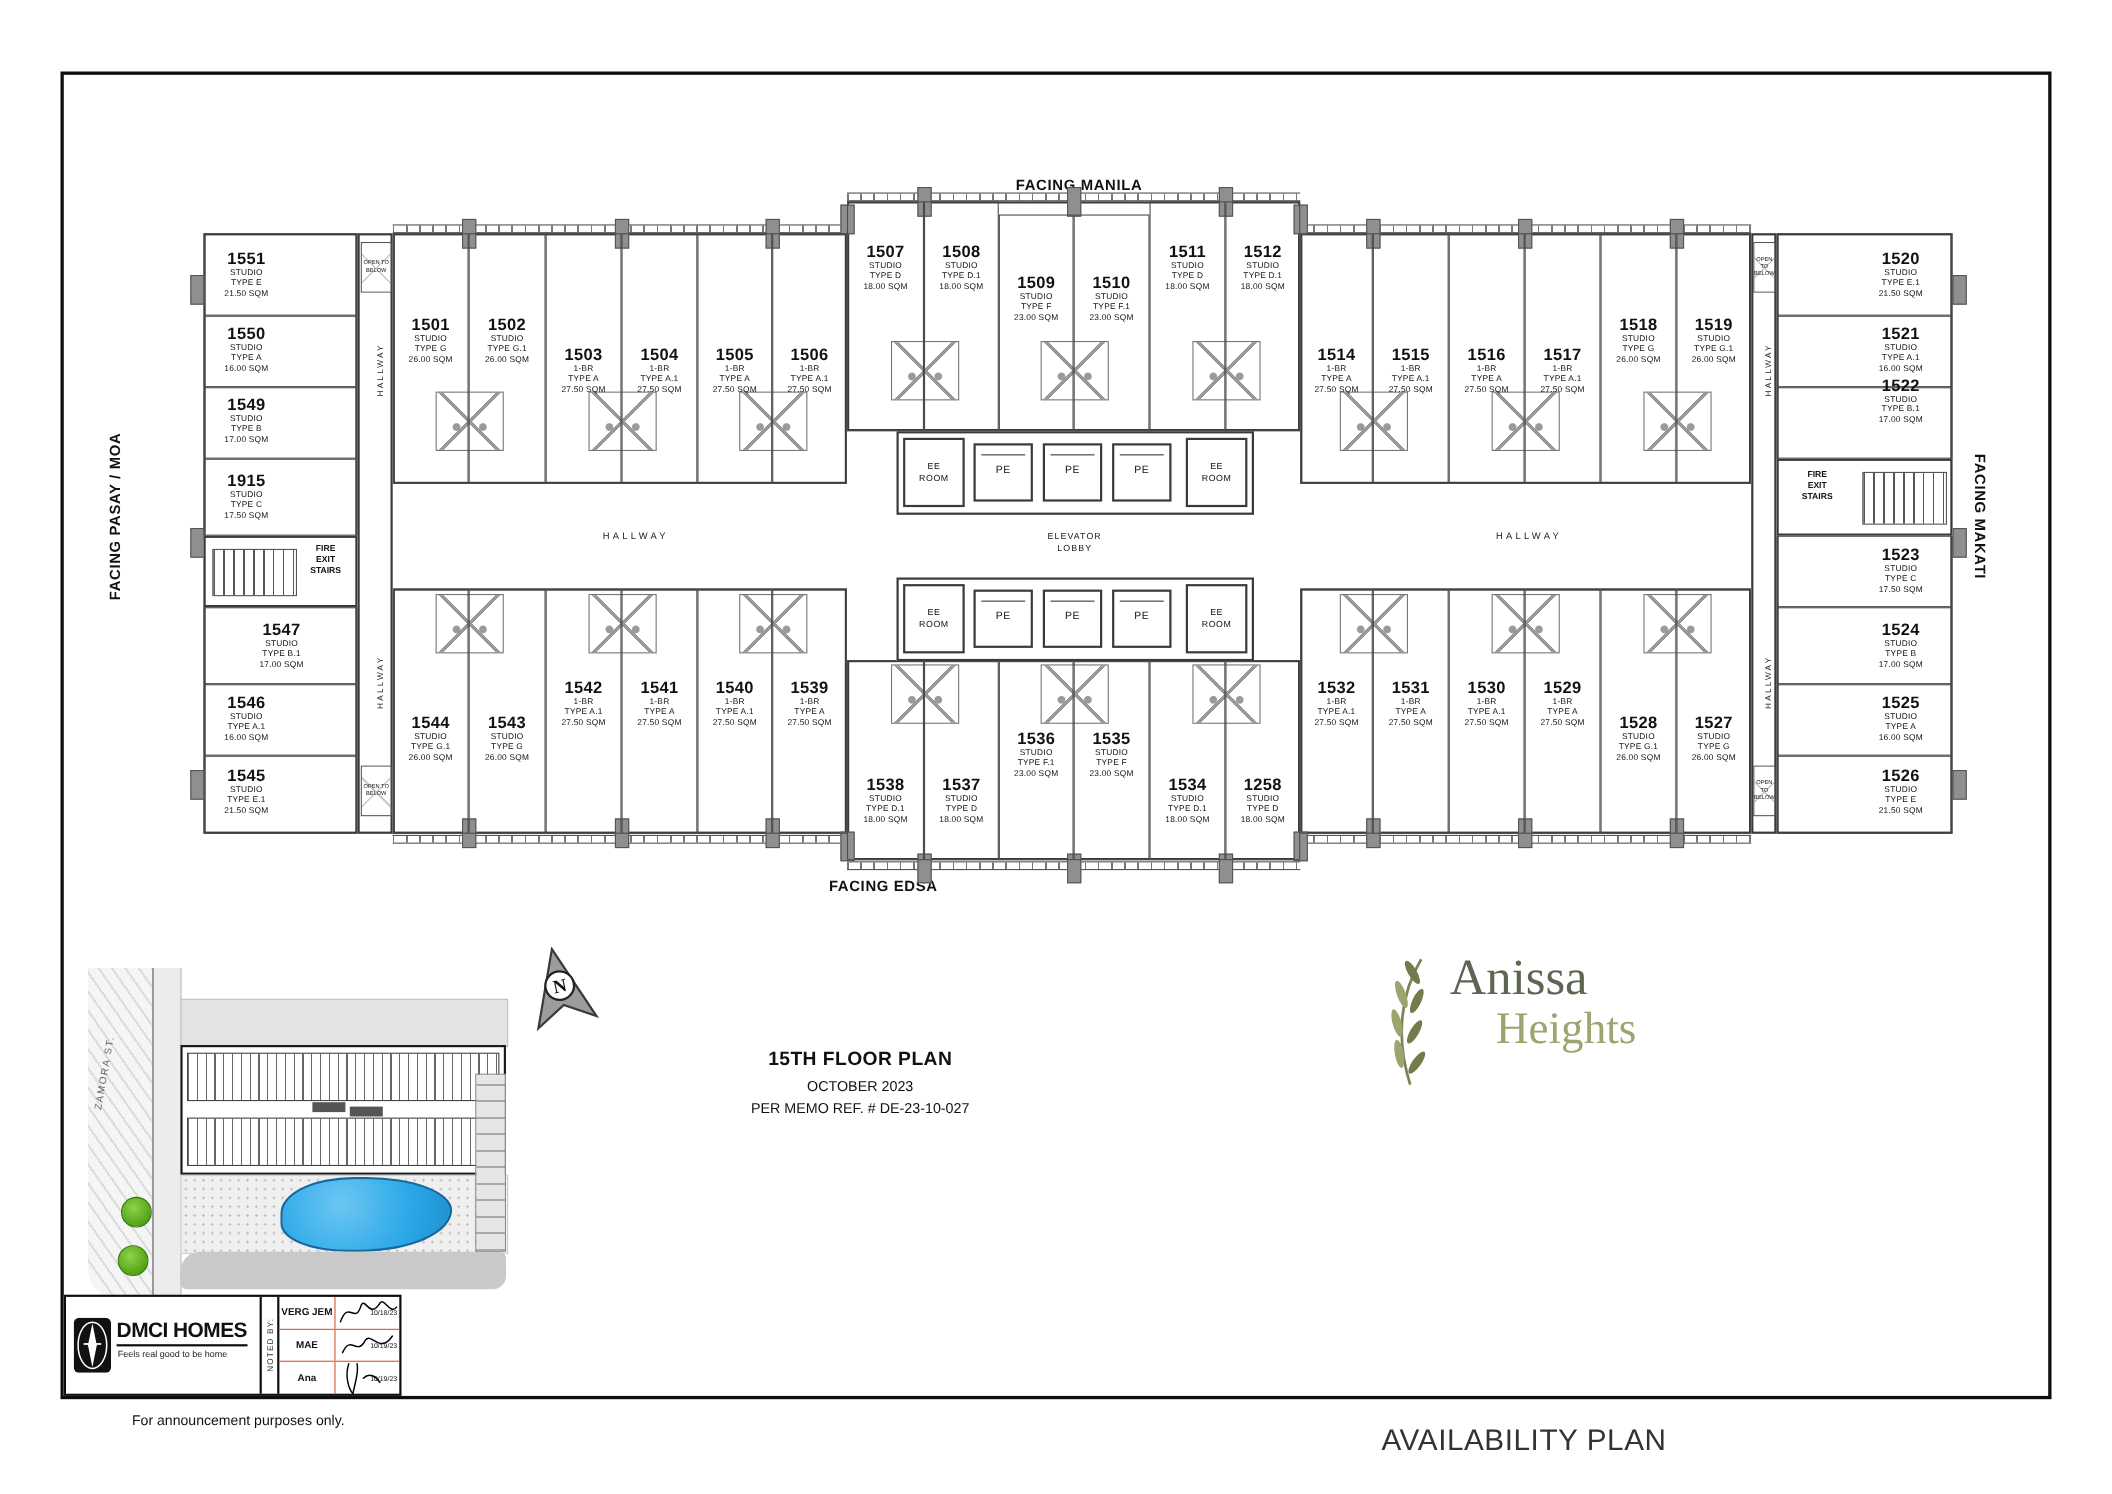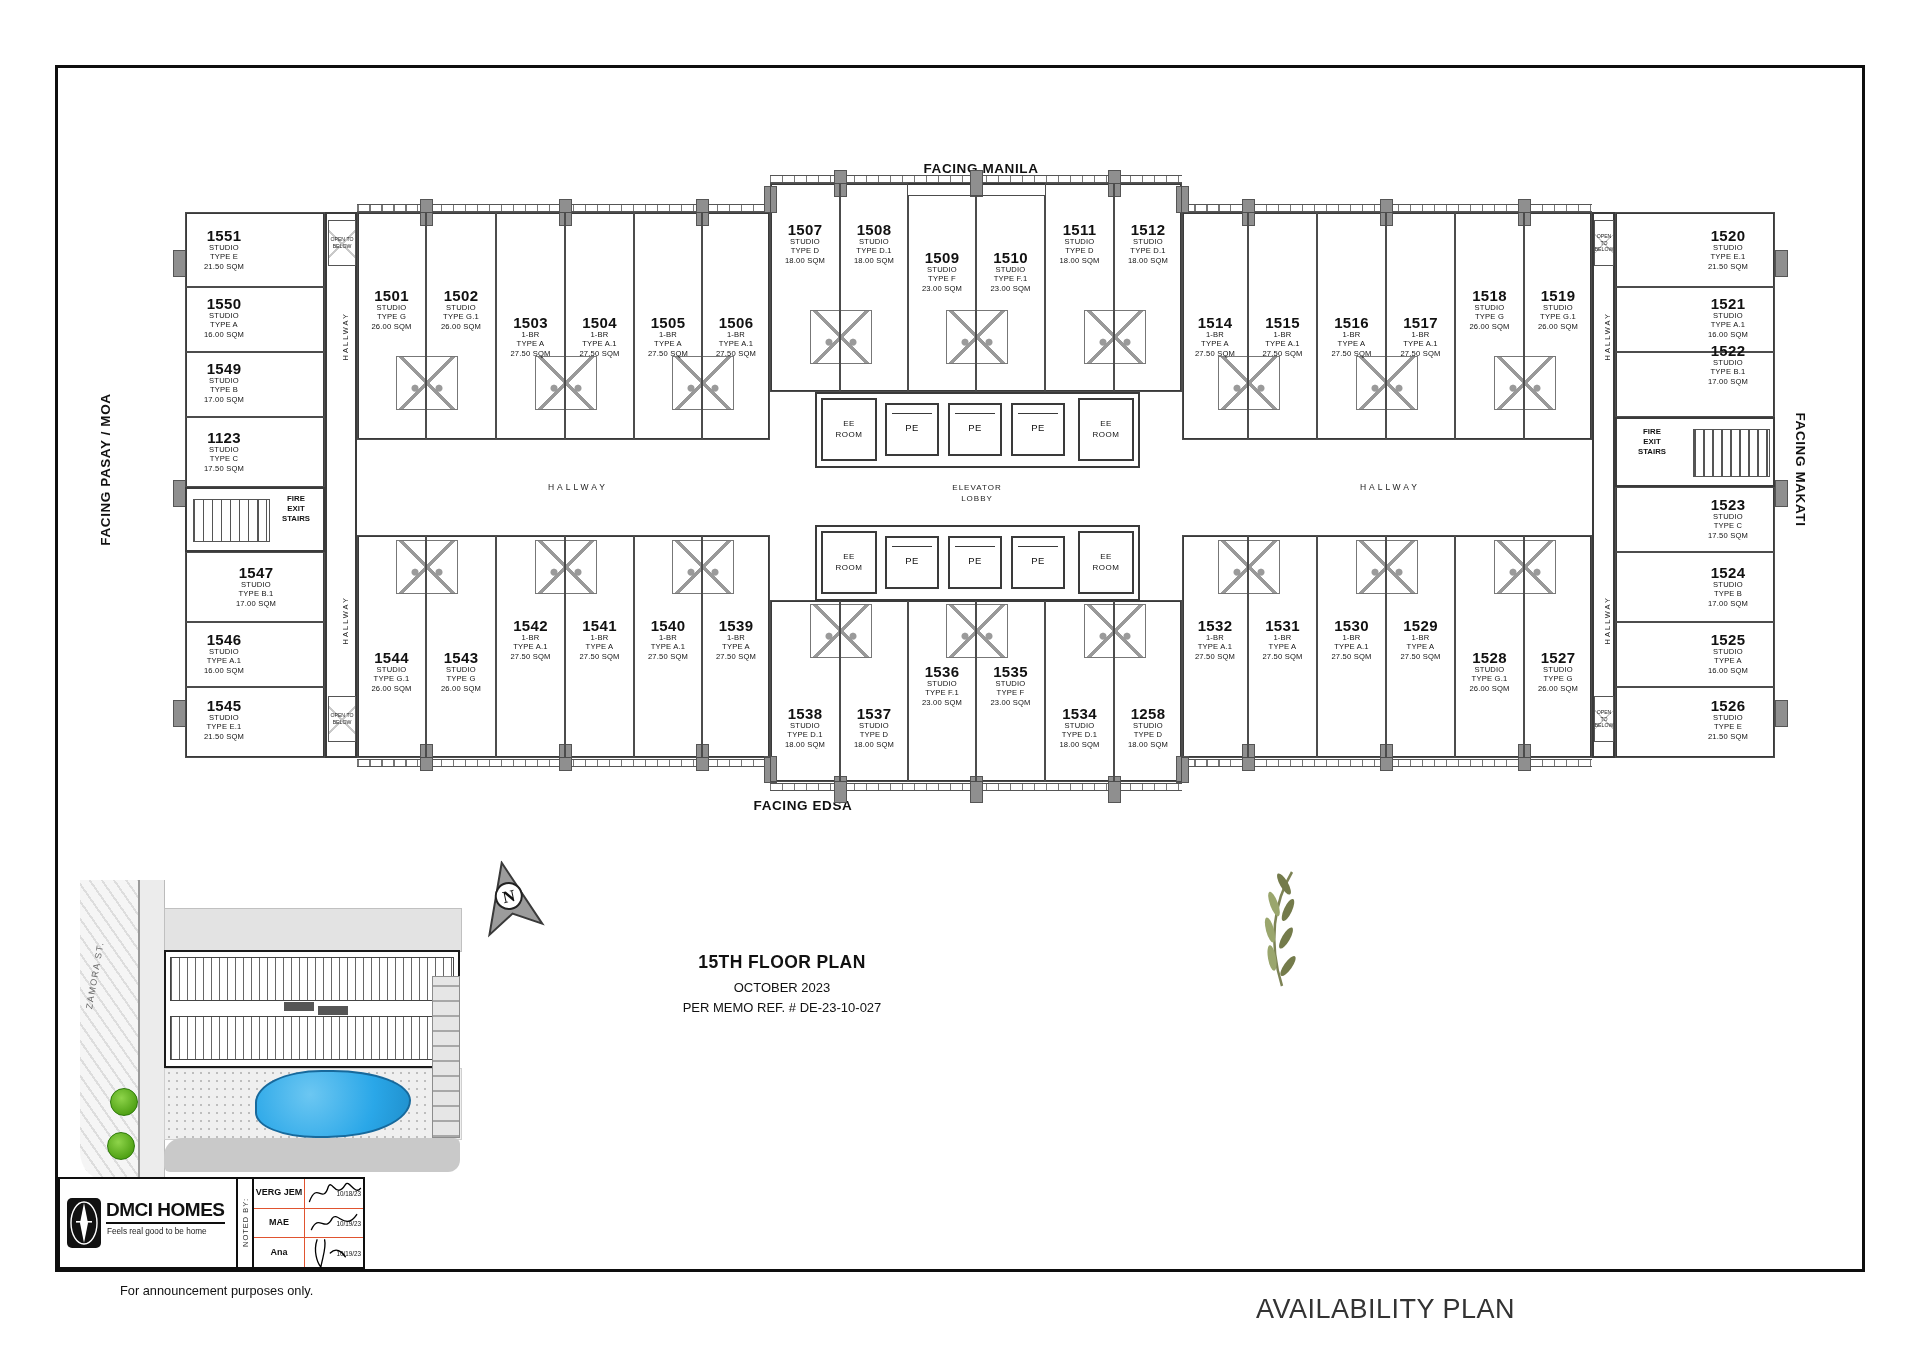--- a/index.html
+++ b/index.html
@@ -447,21 +447,21 @@
       </div>
       <div class="unitbox" style="left: 185px; top: 352px; width: 140px; height: 65px;"></div>
       <div class="ulab" style="left: 224px; top: 361px;">
         <div class="uno">1549</div>
         <div class="ut">STUDIO</div>
         <div class="ut">TYPE B</div>
         <div class="ut">17.00 SQM</div>
       </div>
       <div class="unitbox" style="left: 185px; top: 417px; width: 140px; height: 70px;"></div>
       <div class="ulab" style="left: 224px; top: 430px;">
-        <div class="uno">1123</div>
+        <div class="uno">1915</div>
         <div class="ut">STUDIO</div>
         <div class="ut">TYPE C</div>
         <div class="ut">17.50 SQM</div>
       </div>
       <div class="unitbox" style="left: 185px; top: 552px; width: 140px; height: 70px;"></div>
       <div class="ulab" style="left: 224px; top: 565px; margin-left: 32px;">
         <div class="uno">1547</div>
         <div class="ut">STUDIO</div>
         <div class="ut">TYPE B.1</div>
         <div class="ut">17.00 SQM</div>
@@ -675,20 +675,24 @@
     <svg width="70" height="125" viewBox="0 0 70 125">
       <path d="M44 6 C26 36 20 76 34 120" stroke="#7d8355" stroke-width="2.5" fill="none"></path>
       <ellipse cx="36" cy="18" rx="4" ry="12" fill="#747b4b" transform="rotate(-30 36 18)"></ellipse>
       <ellipse cx="26" cy="38" rx="4" ry="13" fill="#9aa66d" transform="rotate(-20 26 38)"></ellipse>
       <ellipse cx="40" cy="44" rx="4" ry="12" fill="#747b4b" transform="rotate(25 40 44)"></ellipse>
       <ellipse cx="22" cy="64" rx="4" ry="13" fill="#9aa66d" transform="rotate(-15 22 64)"></ellipse>
       <ellipse cx="38" cy="72" rx="4" ry="12" fill="#747b4b" transform="rotate(30 38 72)"></ellipse>
       <ellipse cx="24" cy="92" rx="4" ry="13" fill="#9aa66d" transform="rotate(-10 24 92)"></ellipse>
       <ellipse cx="40" cy="100" rx="4" ry="12" fill="#747b4b" transform="rotate(35 40 100)"></ellipse>
     </svg>
+    <div class="bl-txt">
+      <div class="bl-1" id="bl1" style="color: rgb(93, 102, 81);">Anissa</div>
+      <div class="bl-2" id="bl2" style="color: rgb(154, 166, 109);">Heights</div>
+    </div>
   </div>
 
   <div id="availability">AVAILABILITY PLAN</div>
 
   <div id="disclaimer">
     <div class="dline2">For announcement purposes only.</div>
   </div>
 </div>
 
 </body></html>

